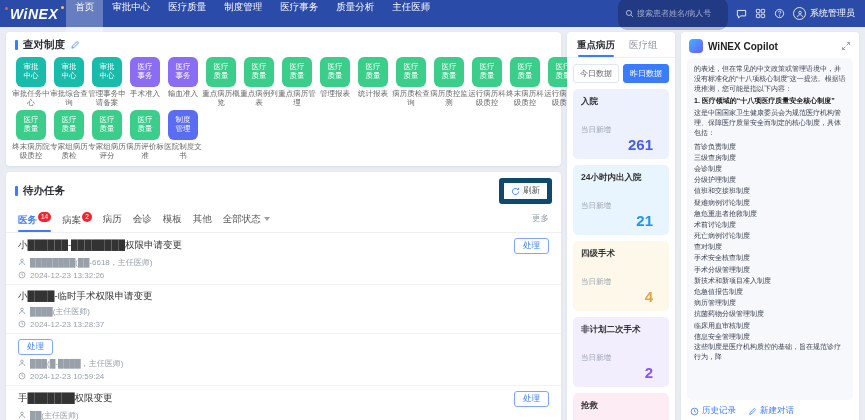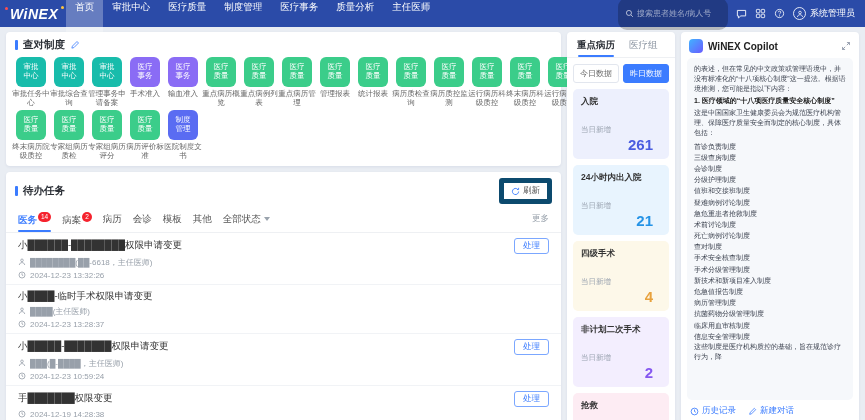--- a/index.html
+++ b/index.html
@@ -417,21 +417,20 @@
                 <svg class="icon" width="8" height="8" viewBox="0 0 16 16">
                   <circle cx="8" cy="8" r="6" fill="none" stroke="currentColor" stroke-width="1.6"></circle>
                   <path d="M8 4.5V8l2.5 1.5" fill="none" stroke="currentColor" stroke-width="1.6"></path>
                 </svg>
                 <span>2024-12-23 13:28:37</span>
               </div>
             </div>
 
             <div class="todo-item">
               <div class="ti-row">
-                <span class="ti-title">小█████-███████权限申请变更</span>
                 <button class="handle-btn">处理</button>
               </div>
               <div class="ti-sub">
                 <svg class="icon" width="8" height="8" viewBox="0 0 16 16">
                   <circle cx="8" cy="4.6" r="2.6" fill="none" stroke="currentColor" stroke-width="1.6"></circle>
                   <path d="M2.6 14c.5-3.2 2.7-4.8 5.4-4.8s4.9 1.6 5.4 4.8" fill="none" stroke="currentColor" stroke-width="1.6"></path>
                 </svg>
                 <span>███(█-████，主任医师)</span>
               </div>
               <div class="ti-sub">
@@ -440,20 +439,27 @@
                   <path d="M8 4.5V8l2.5 1.5" fill="none" stroke="currentColor" stroke-width="1.6"></path>
                 </svg>
                 <span>2024-12-23 10:59:24</span>
               </div>
             </div>
 
             <div class="todo-item">
               <div class="ti-row">
                 <span class="ti-title">手███████权限变更</span>
                 <button class="handle-btn">处理</button>
+              </div>
+              <div class="ti-sub">
+                <svg class="icon" width="8" height="8" viewBox="0 0 16 16">
+                  <circle cx="8" cy="4.6" r="2.6" fill="none" stroke="currentColor" stroke-width="1.6"></circle>
+                  <path d="M2.6 14c.5-3.2 2.7-4.8 5.4-4.8s4.9 1.6 5.4 4.8" fill="none" stroke="currentColor" stroke-width="1.6"></path>
+                </svg>
+                <span>██(主任医师)</span>
               </div>
               <div class="ti-sub">
                 <svg class="icon" width="8" height="8" viewBox="0 0 16 16">
                   <circle cx="8" cy="8" r="6" fill="none" stroke="currentColor" stroke-width="1.6"></circle>
                   <path d="M8 4.5V8l2.5 1.5" fill="none" stroke="currentColor" stroke-width="1.6"></path>
                 </svg>
                 <span>2024-12-19 14:28:38</span>
               </div>
             </div>
 

